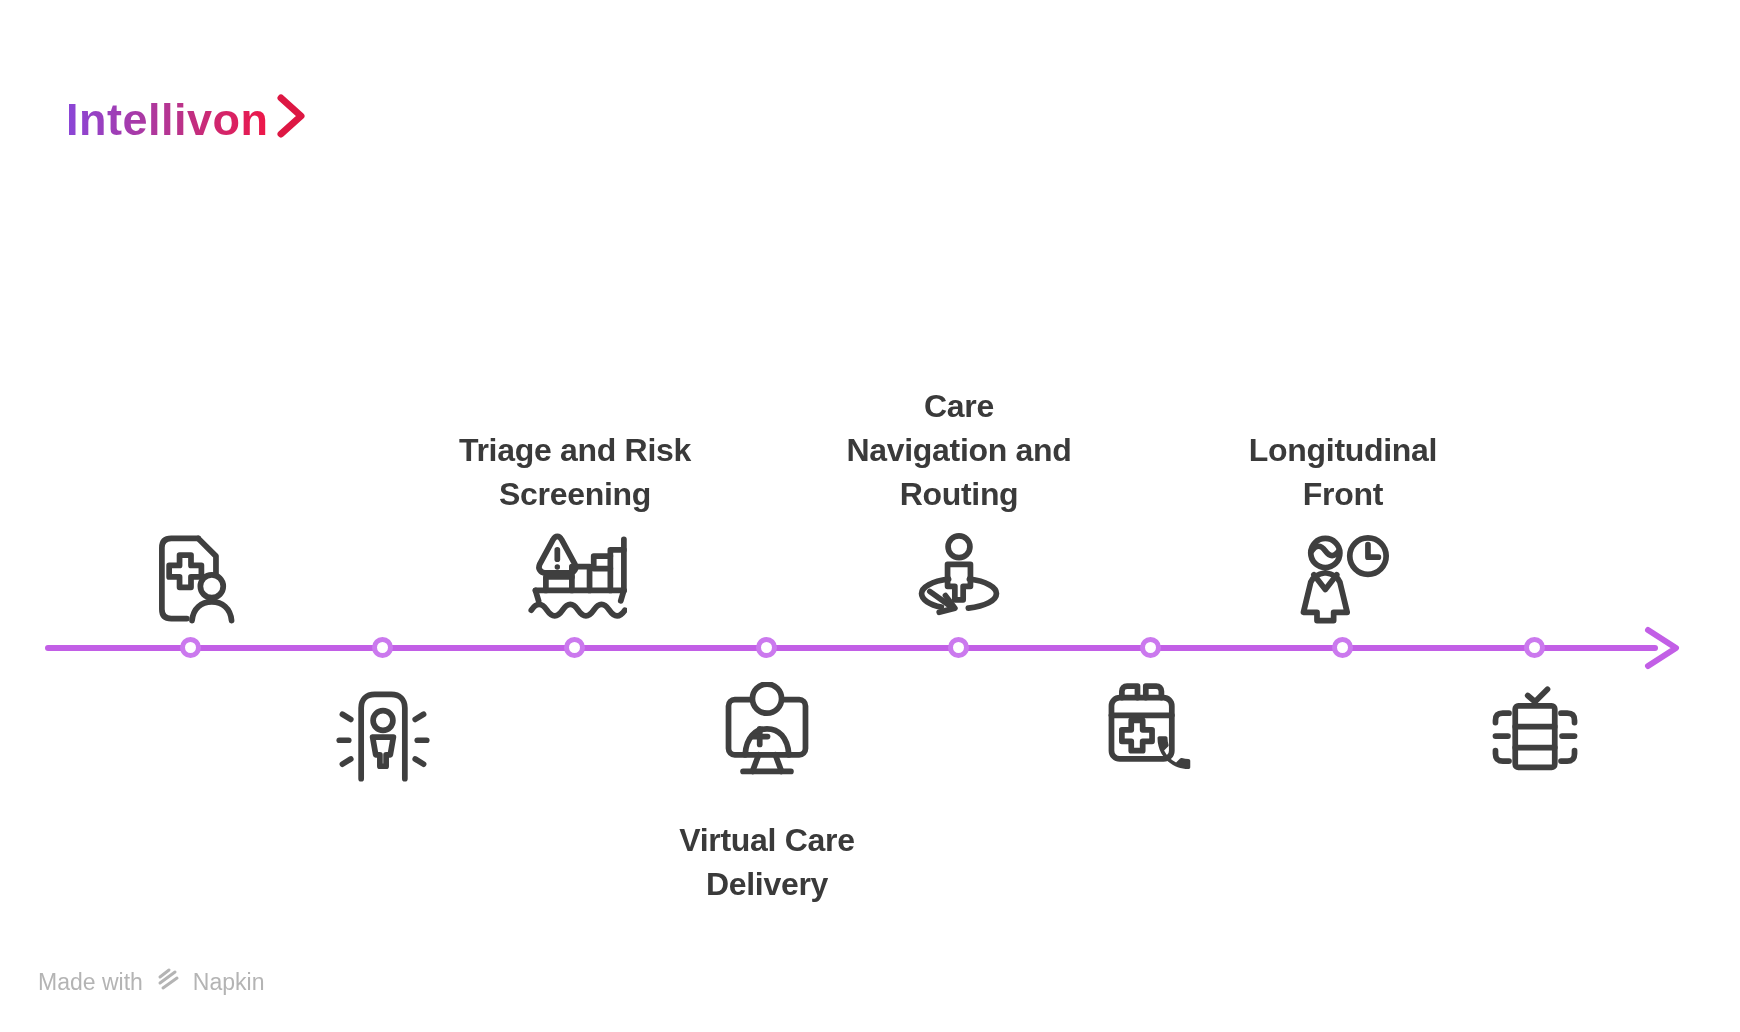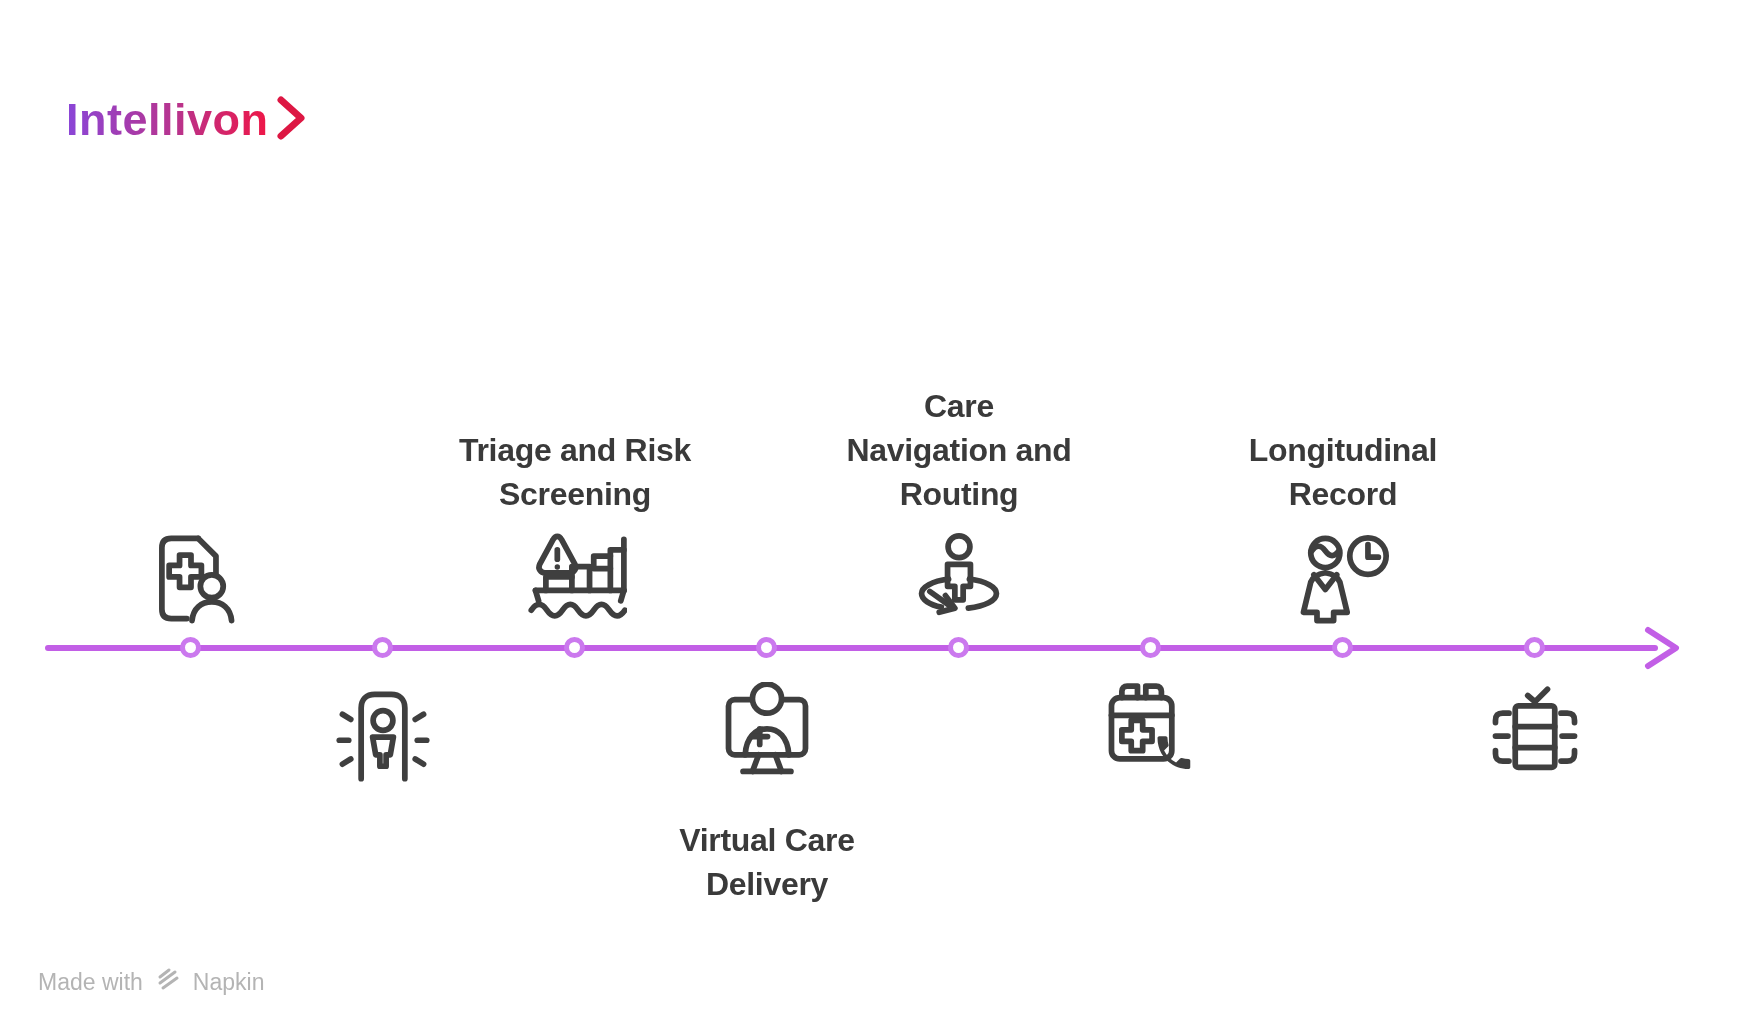--- a/index.html
+++ b/index.html
@@ -1,21 +1,21 @@
 <!DOCTYPE html>
 <html><head>
 <meta charset="utf-8">
 <style>
   html,body{margin:0;padding:0;background:#fff;}
   #canvas{
     position:relative;width:1740px;height:1032px;background:#ffffff;overflow:hidden;
     font-family:"Liberation Sans", sans-serif;
   }
   
-  .logo{position:absolute;left:66px;top:94px;display:flex;align-items:center;gap:8px;}
+  .logo{position:absolute;left:66px;top:94px;display:flex;gap:8px;}
   .logo-text{
     font-size:45px;font-weight:600;letter-spacing:.5px;color:#a83a9a;line-height:52px;
   }
   @supports ((-webkit-background-clip:text) or (background-clip:text)){
     .logo-text{
       background:linear-gradient(90deg,#8a46d8 0%,#b9338c 55%,#ef1646 100%);
       -webkit-background-clip:text;background-clip:text;
       color:transparent;-webkit-text-fill-color:transparent;
     }
   }
@@ -70,21 +70,21 @@
       <polyline points="4,4 32,22 4,40" fill="none" stroke="#c25fe6" stroke-width="6" stroke-linecap="round" stroke-linejoin="round"></polyline>
     </svg>
   </span>
 
   <div class="label" style="left:415px;top:412px">Triage and Risk
 Screening</div>
   <div class="label" style="left:799px;top:368px">Care
 Navigation and
 Routing</div>
   <div class="label" style="left:1183px;top:412px">Longitudinal
-Record</div>
+Front</div>
 
   <div class="label" style="left:607px;top:802px">Virtual Care
 Delivery</div>
 
   <div class="icon" style="left:139px;top:527px">
     <svg viewBox="0 0 100 100">
       <path class="icn" d="M57,11 H31 c-6,0 -9,3 -9,9 v59 c0,6 3,9 9,9 h15"></path>
       <path class="icn" d="M57,11 l17,17 v18"></path>
       <path class="icn" d="M39,27 h11 v10 h10 v11 h-10 v10 h-11 v-10 h-10 v-11 h10 z"></path>
       <circle class="icn" cx="70" cy="57" r="11"></circle>

